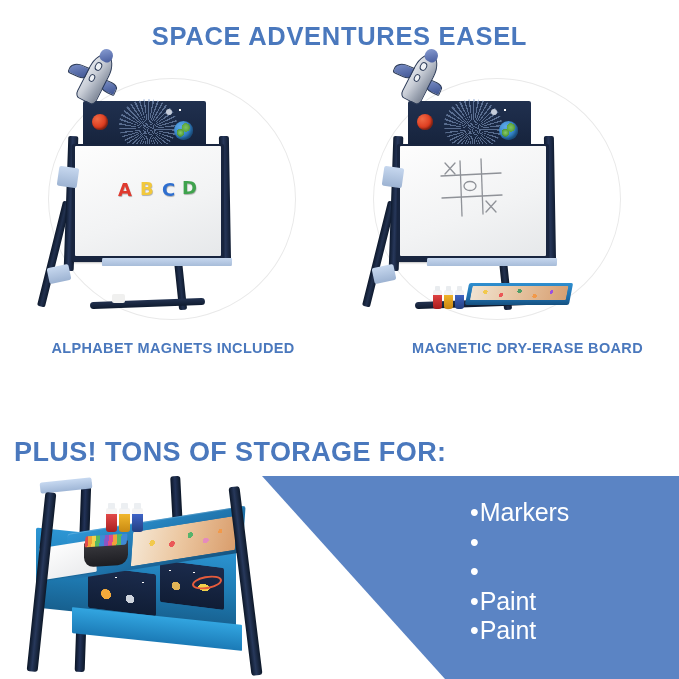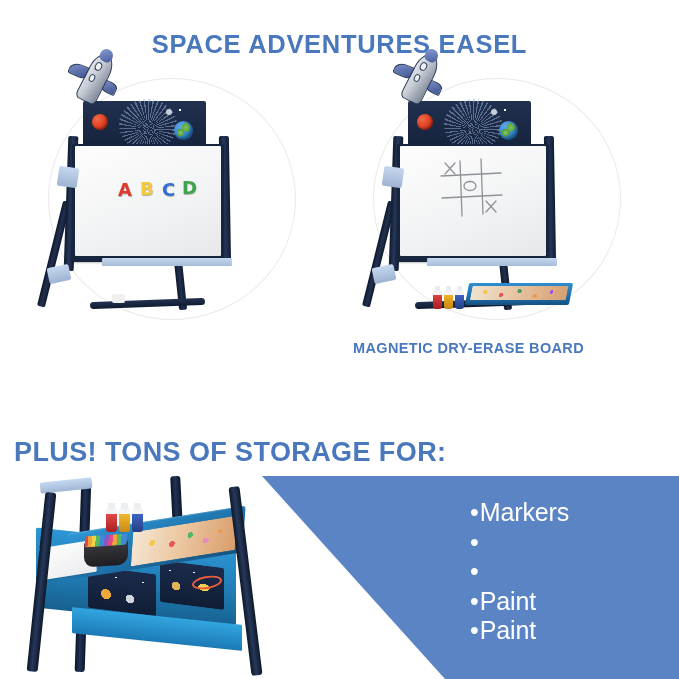--- a/index.html
+++ b/index.html
@@ -17,21 +17,21 @@
   }
   .page {
     position: absolute;
     inset: 0;
     background: #ffffff;
   }
 
   
   .headline {
     position: absolute;
-    top: 30px;
+    top: 22px;
     left: 0;
     width: 679px;
     text-align: center;
     font-size: 25.5px;
     font-weight: bold;
     letter-spacing: 0.7px;
     color: #4a78bd;
     white-space: nowrap;
   }
 
@@ -667,22 +667,24 @@
         <div class="tray-box">
           <div class="tray-inner"></div>
         </div>
         <div class="bottle b0"></div>
         <div class="bottle b1"></div>
         <div class="bottle b2"></div>
       </div>
     </div>
   </div>
 
-
-  <div style="position:absolute; left:353px; top:340px; width:290px; text-align:left;
+  <div style="position:absolute; left:28px; top:340px; width:290px; text-align:center;
+              font-size:14.5px; font-weight:bold; letter-spacing:0.35px; color:#4a78bd; white-space:nowrap;">ALPHABET MAGNETS INCLUDED</div>
+
+  <div style="position:absolute; left:353px; top:340px; width:290px; text-align:right;
               font-size:14.5px; font-weight:bold; letter-spacing:0.35px; color:#4a78bd; white-space:nowrap;">MAGNETIC DRY-ERASE BOARD</div>
 
   <div class="storage-heading">PLUS! TONS OF STORAGE FOR:</div>
 
   <div class="blue-panel"></div>
 
   <div class="storage-photo">
     <div class="tbl-leg l3"></div>
     <div class="tbl-leg l4"></div>
     <div class="tbl-crossbar"></div>

